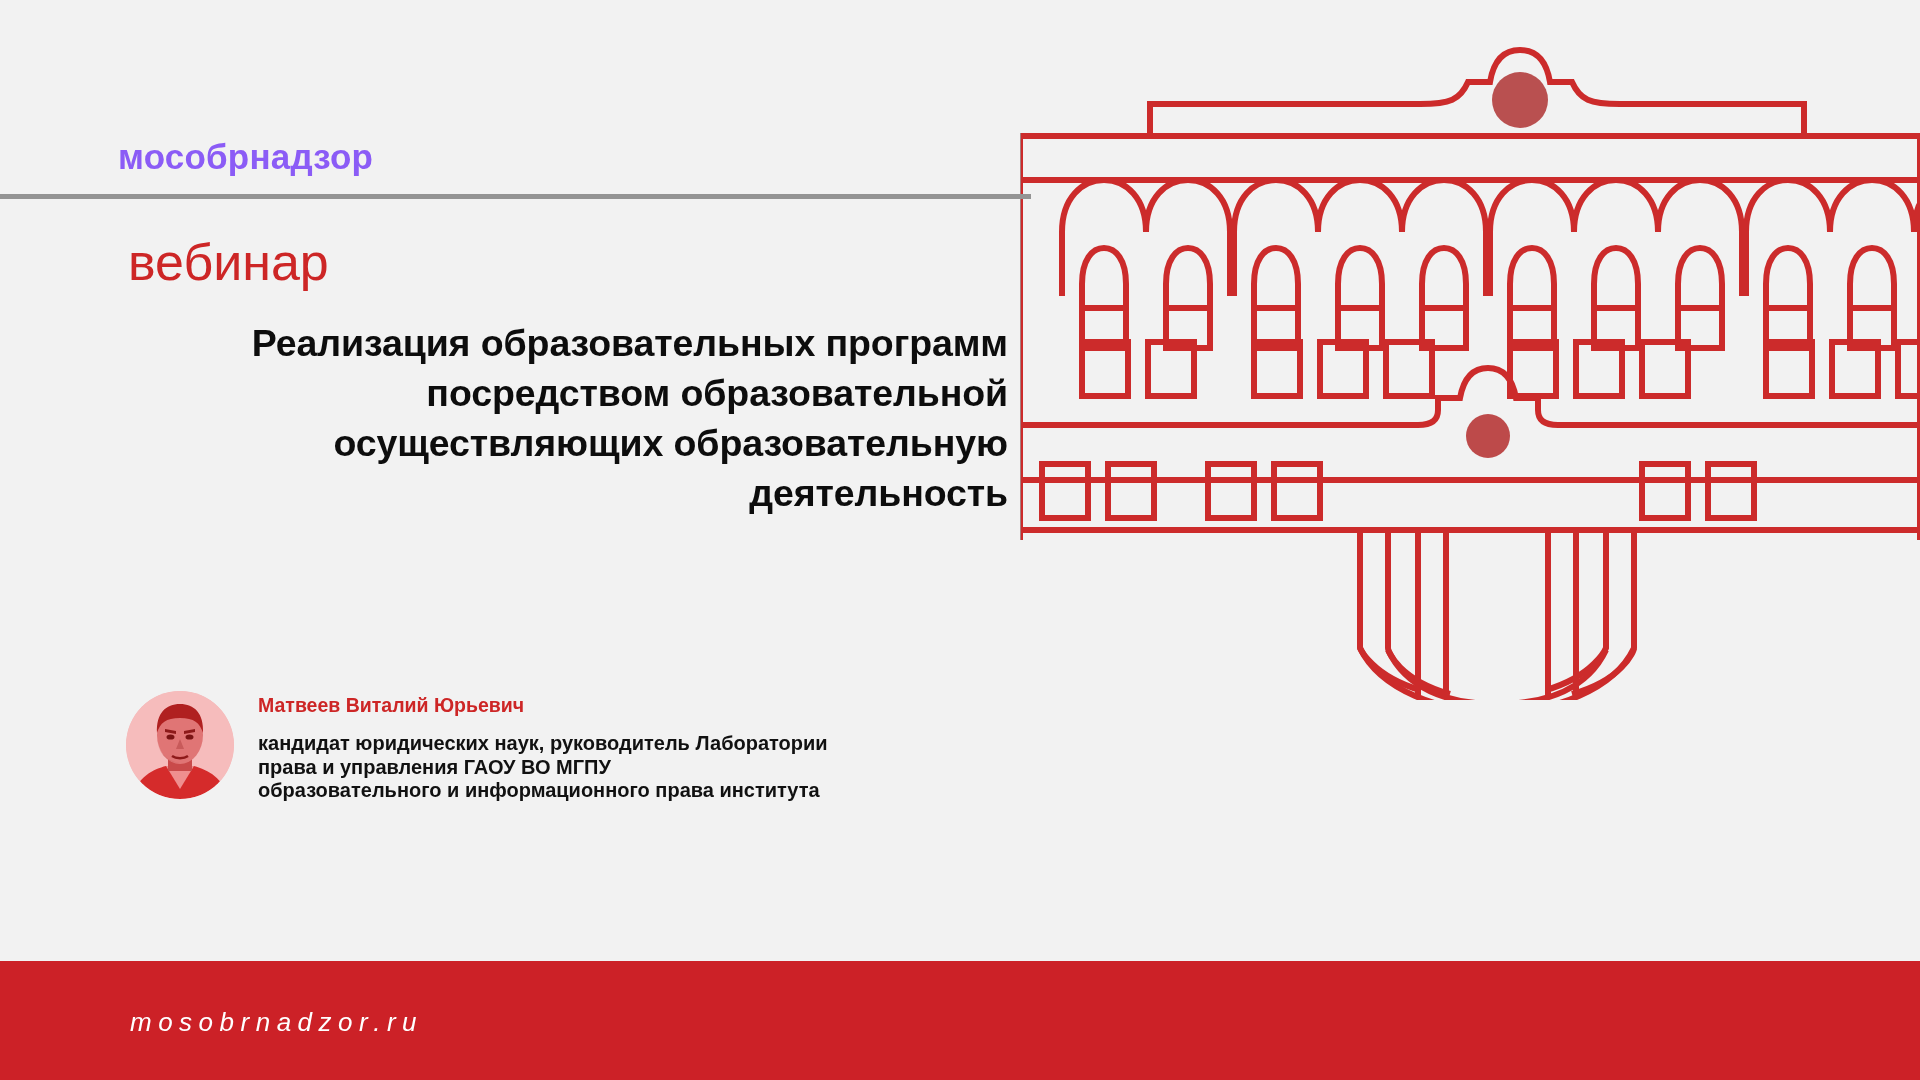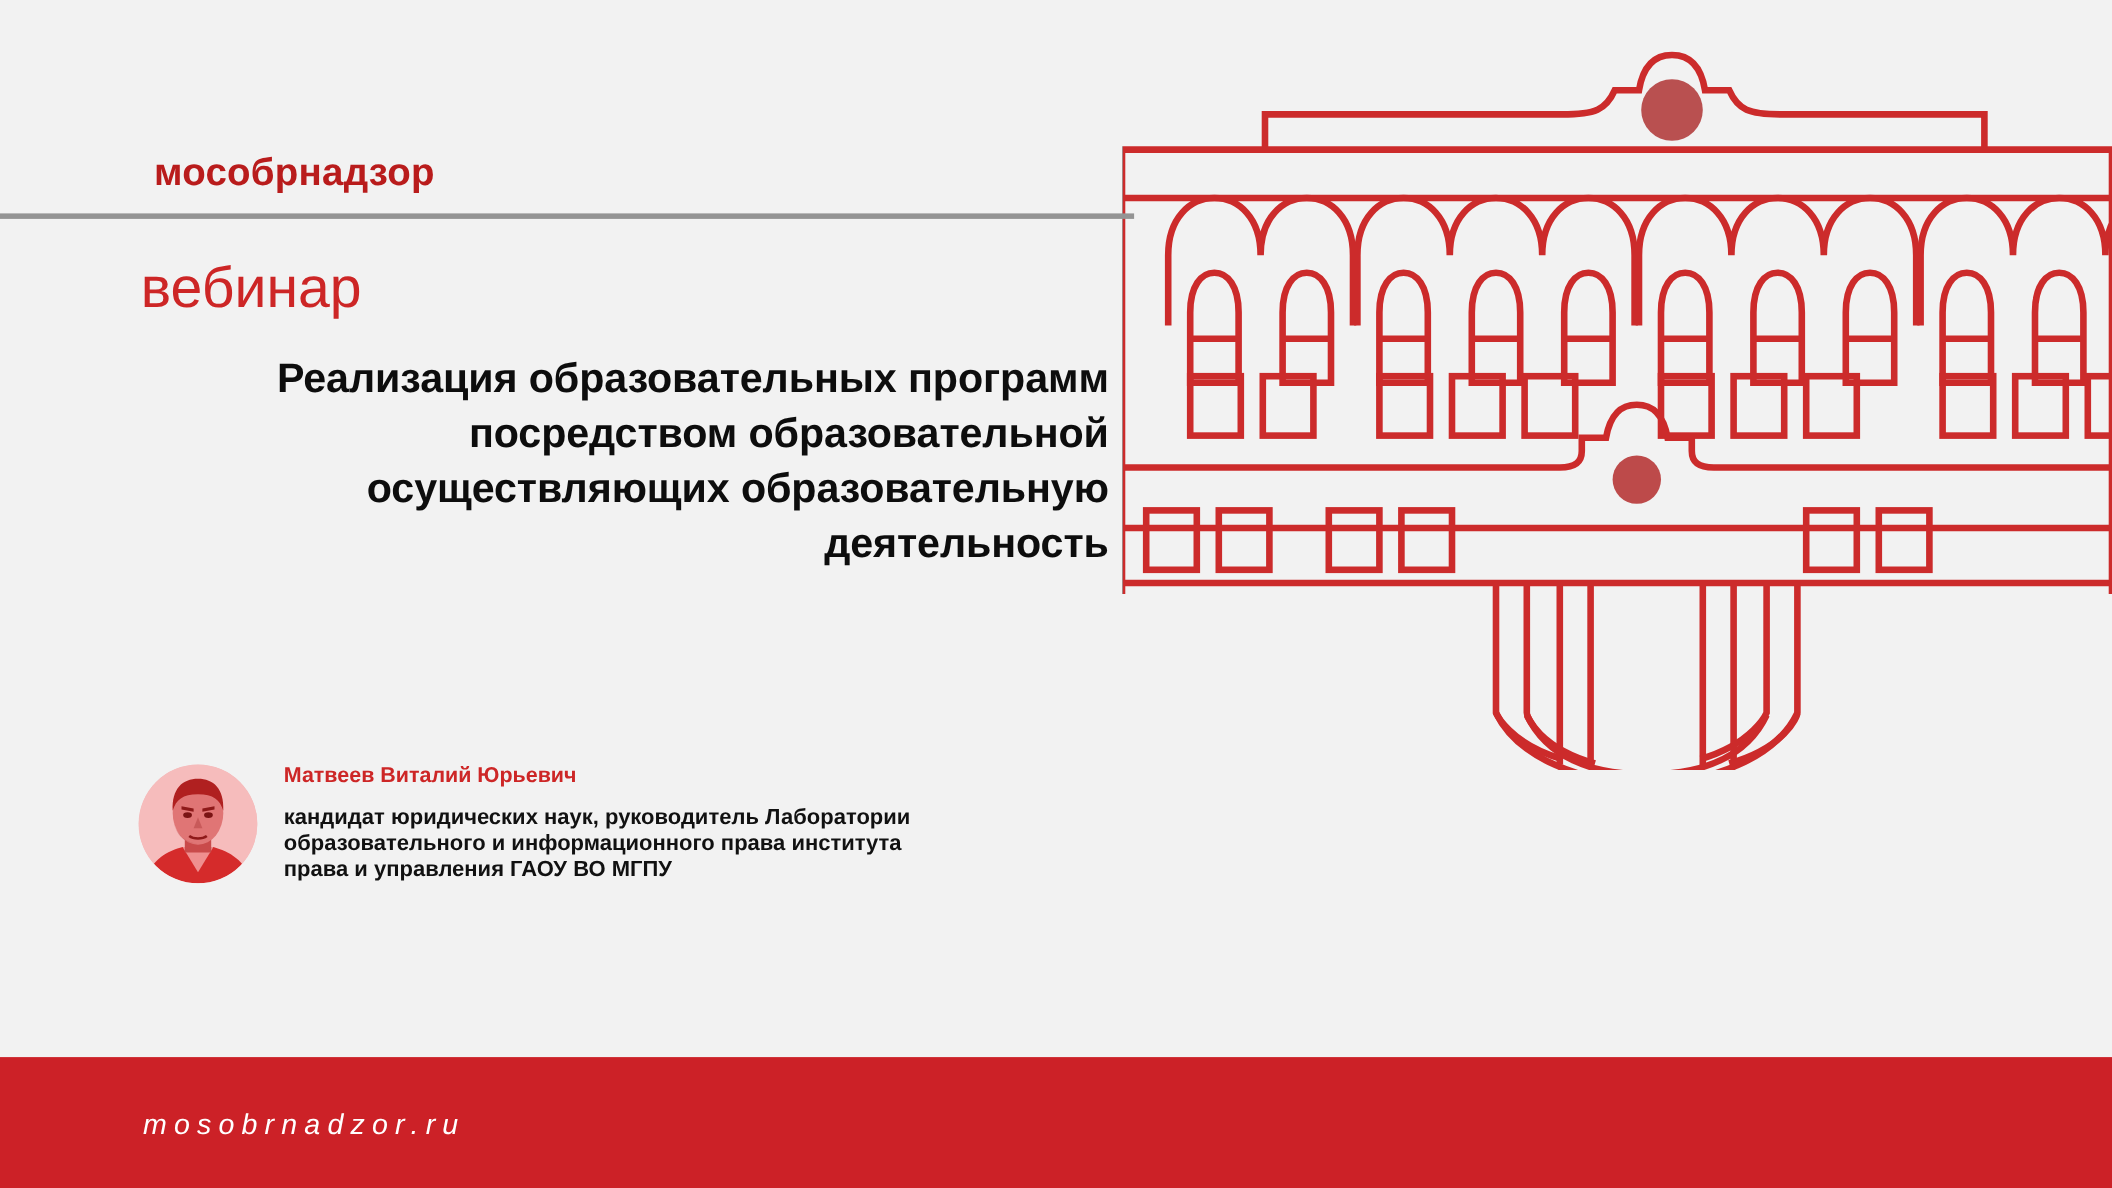--- a/index.html
+++ b/index.html
@@ -31,25 +31,25 @@
     left: 0;
     top: 194px;
     width: 1031px;
     height: 5px;
     background: #949494;
   }
 
   
   #brand-logo {
     position: absolute;
-    left: 140px;
+    left: 118px;
     top: 137px;
     font-size: 35px;
     font-weight: bold;
-    color: #b91c1c;
+    color: #8b5cf6;
     letter-spacing: 0.2px;
     white-space: nowrap;
   }
 
   
   #webinar-kicker {
     position: absolute;
     left: 128px;
     top: 232px;
     font-size: 52px;
@@ -72,21 +72,21 @@
     letter-spacing: -0.1px;
   }
   #webinar-title .tline { display: block; white-space: nowrap; text-align: right; }
 
   
   #presenter-block {
     position: absolute;
     left: 126px;
     top: 688px;
     display: flex;
-    align-items: flex-end;
+    align-items: center;
   }
   #presenter-avatar {
     width: 108px;
     height: 108px;
     border-radius: 50%;
     overflow: hidden;
     flex: 0 0 auto;
     background: #f4b9b9;
     position: relative;
   }
@@ -333,20 +333,20 @@
         <path d="M 46 65 C 50 68 58 68 62 65" stroke="#8e1a1a" stroke-width="2.4" fill="none"></path>
 
         <path d="M 31 44 C 31 58 38 70 54 72 L 54 72 C 38 72 31 58 31 44 Z" fill="#c96060" opacity="0.5"></path>
       </g>
     </svg>
   </div>
   <div id="presenter-info">
     <div id="presenter-name">Матвеев Виталий Юрьевич</div>
     <div id="presenter-bio">
       <span class="bline">кандидат юридических наук, руководитель Лаборатории</span>
+      <span class="bline">права и управления ГАОУ ВО МГПУ</span>
       <span class="bline">образовательного и информационного права института</span>
-      <span class="bline">права и управления ГАОУ ВО МГПУ</span>
     </div>
   </div>
 </div>
 
 <div id="footer-bar"></div>
 <div id="footer-url">mosobrnadzor.ru</div>
 
 </body></html>

